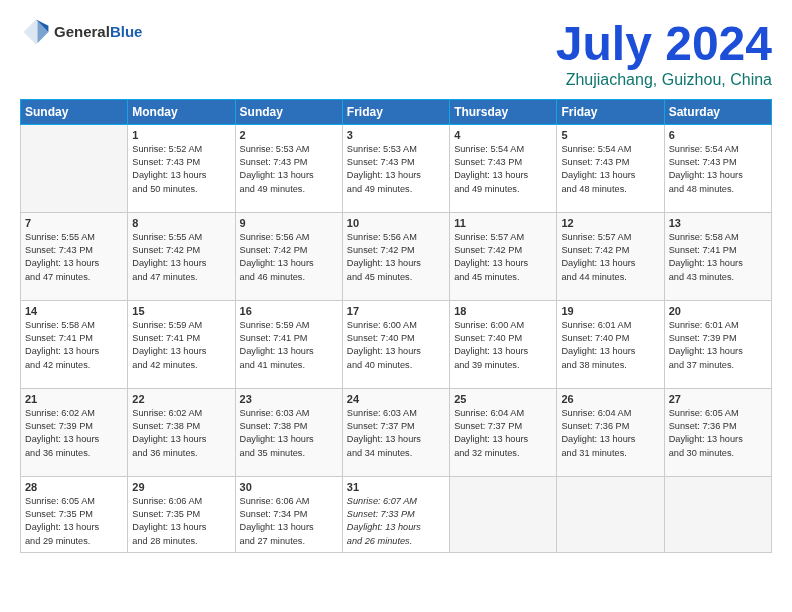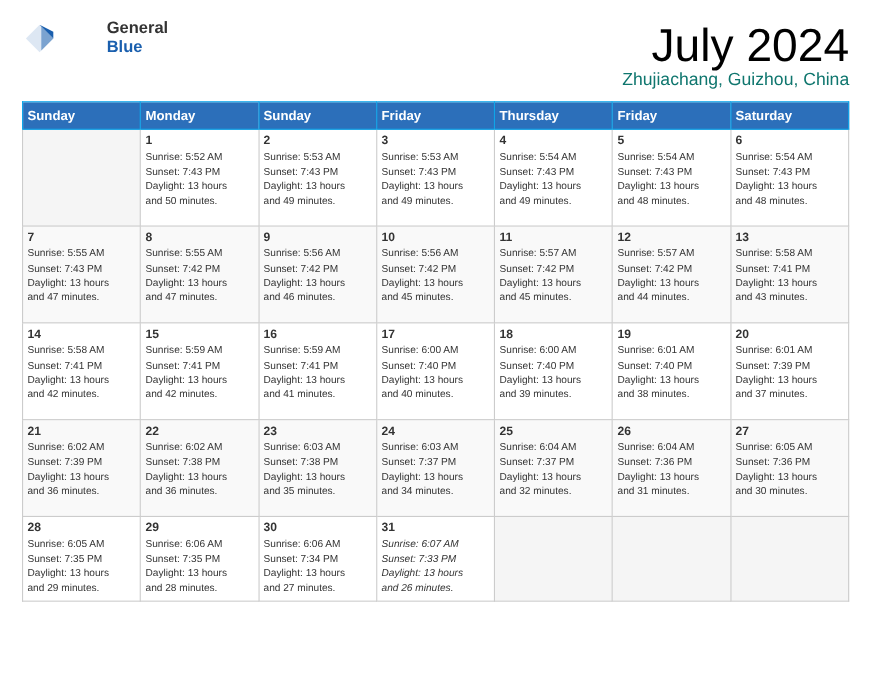--- a/index.html
+++ b/index.html
@@ -23,46 +23,45 @@
       align-items: flex-start;
       margin-bottom: 10px;
     }
     .logo {
       display: flex;
       align-items: center;
       gap: 4px;
     }
     .logo-text {
       display: flex;
-      flex-direction: column;
+      flex-direction: row;
       line-height: 1.1;
-      margin-left: 43px;
     }
     .logo-general {
       font-size: 15px;
       font-weight: bold;
       color: #333;
     }
     .logo-blue {
       font-size: 15px;
       font-weight: bold;
       color: #1a5fae;
     }
     .logo-icon {
       width: 28px;
       height: 28px;
       margin-left: 2px;
     }
     .title-block {
       text-align: right;
     }
     .main-title {
-      font-size: 42px;
-      font-weight: normal;
-      color: #000000;
+      font-size: 48px;
+      font-weight: bold;
+      color: #1d4ed8;
       line-height: 1.1;
     }
     .subtitle {
       font-size: 16px;
       color: #0f766e;
     }
     table {
       width: 100%;
       border-collapse: collapse;
       table-layout: fixed;

